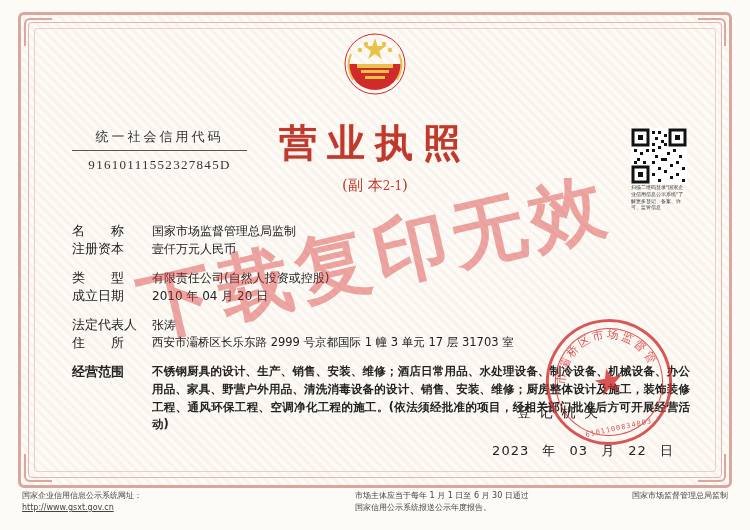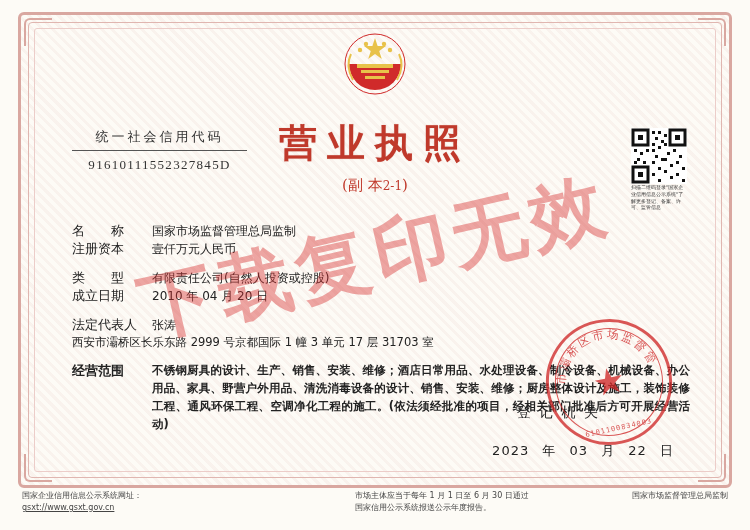--- a/index.html
+++ b/index.html
@@ -421,20 +421,21 @@
         <div class="val">2010 年 04 月 20 日</div>
       </div>
     </div>
 
     <div class="row">
       <div class="col-left">
         <div class="lbl">法定代表人</div>
         <div class="val">张涛</div>
       </div>
       <div class="col-right">
+        <div class="lbl">住　　所</div>
         <div class="val small">西安市灞桥区长乐东路 2999 号京都国际 1 幢 3 单元 17 层 31703 室</div>
       </div>
     </div>
 
     <div class="scope-row">
       <div class="scope-lbl">经营范围</div>
       <div class="scope-val">不锈钢厨具的设计、生产、销售、安装、维修；酒店日常用品、水处理设备、制冷设备、机械设备、办公用品、家具、野营户外用品、清洗消毒设备的设计、销售、安装、维修；厨房整体设计及施工，装饰装修工程、通风环保工程、空调净化工程的施工。(依法须经批准的项目，经相关部门批准后方可开展经营活动)</div>
     </div>
   </div>
 
@@ -463,21 +464,21 @@
     <span>月</span>
     <span>22</span>
     <span>日</span>
   </div>
 
   <div class="watermark">下载复印无效</div>
 
   <div class="footer">
     <div class="footer-left">
       <div>国家企业信用信息公示系统网址：</div>
-      <div style="text-decoration:underline;">gsxt://www.gsxt.gov.cn</div>
+      <div style="text-decoration:underline;">http://www.gsxt.gov.cn</div>
     </div>
     <div class="footer-center">
       <div>市场主体应当于每年 1 月 1 日至 6 月 30 日通过</div>
       <div>国家信用公示系统报送公示年度报告。</div>
     </div>
     <div class="footer-right">
       <div>国家市场监督管理总局监制</div>
     </div>
   </div>
 

